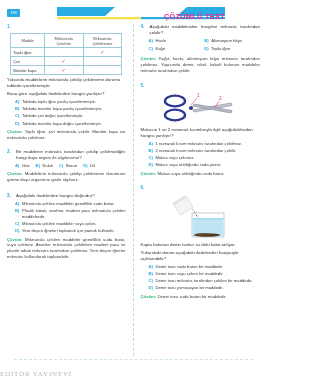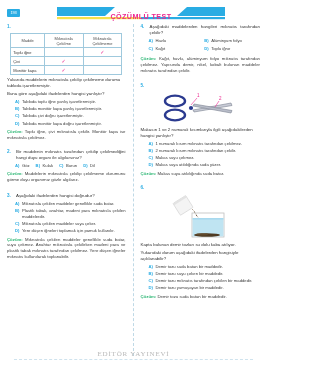--- a/index.html
+++ b/index.html
@@ -22,21 +22,21 @@
     color:#ffffff;
     font-size:4px; line-height:8px;
     text-align:center;
     letter-spacing:-0.2px;
     border-radius:1px;
   }
   .banner { position:absolute; left:57px; top:7px; width:168px; height:14px; }
   .banner svg { display:block; }
   .banner-title {
     position:absolute; left:0; top:5px; width:168px;
-    text-align:center;
+    text-align:right;
     font-size:7.2px;
     font-weight:bold;
     color:#ec268f;
     letter-spacing:0.4px;
   }
 
   
   .columns {
     position:absolute; left:0; top:24px;
     width:267px; height:332px;
@@ -92,22 +92,22 @@
   }
   table.mtable th { text-align:center; color:#4a4a4a; font-weight:normal; }
   table.mtable td.lbl { text-align:left; width:34px; }
   table.mtable td.mark { text-align:center; width:39px; color:#ec268f; font-size:5px; }
 
   
   .fig { display:flex; justify-content:center; margin:3px 0 3px; }
 
   
   .footer {
-    position:absolute; left:0; bottom:22px; width:267px;
-    text-align:center;
+    position:absolute; left:0; bottom:2px; width:267px;
+    text-align:left;
     font-family:"Liberation Serif", serif;
     font-size:7px;
     letter-spacing:0.8px;
     color:#b9b9b9;
   }
   .footer-rule {
     position:absolute; left:14px; bottom:20px; width:239px;
     border-top:0.5px dashed #cfe3ee;
   }
 </style>

